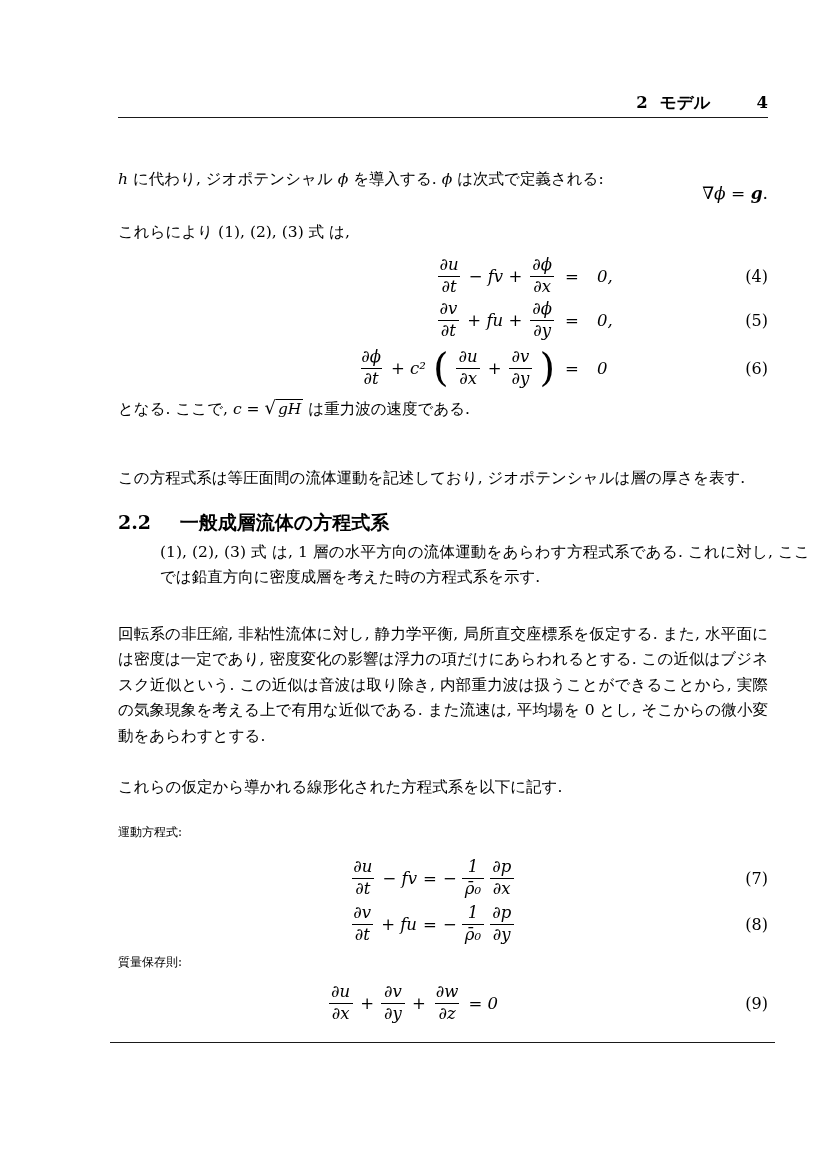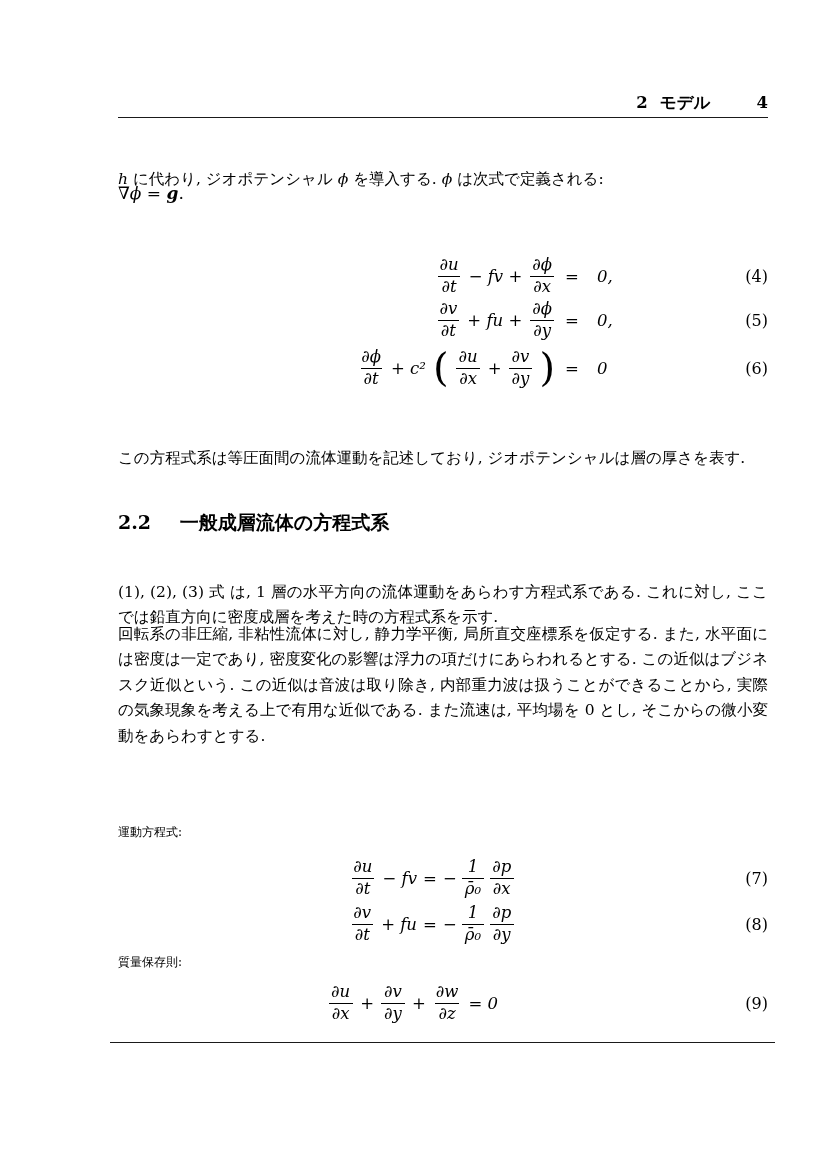--- a/index.html
+++ b/index.html
@@ -43,21 +43,21 @@
 
   .eqrow2 { position:relative; display:flex; align-items:center; height:46px; }
   .eq-lhs2 { width:299px; display:flex; justify-content:flex-end; align-items:center; gap:7px; }
   .eq-rel2 { width:26px; text-align:center; font-style:normal; }
   .eq-rhs2 { display:flex; align-items:center; gap:5px; }
 
   .eqrow3 { position:relative; display:flex; align-items:center; height:46px; }
   .eq-center { width:100%; display:flex; justify-content:center; align-items:center; gap:7px; padding-right:60px; box-sizing:border-box; }
 
   .labelline { font-size:12px; line-height:25px; }
-  .ctr { text-align:left; font-size:17px; line-height:26px; }
+  .ctr { text-align:right; font-size:17px; line-height:26px; }
 </style>
 </head>
 <body>
 
 <div class="page">
 
   <div class="abs txtcol pagehead">
     <span class="sec-no">2</span>
     <span class="sec-title">モデル</span>
     <span class="pgnum">4</span>
@@ -65,20 +65,23 @@
   <div class="abs rule" style="top:117px; left:118px; width:650px;"></div>
 
   <div class="abs txtcol para single" style="top:139px;margin-top:28px;">
     <span class="m">h</span><span> に代わり, ジオポテンシャル </span><span class="m">ϕ</span><span> を導入する. </span><span class="m">ϕ</span><span> は次式で定義される:</span>
   </div>
 
   <div class="abs txtcol ctr" style="top:180px;">
     <span class="m">∇ϕ = </span><span class="bi">g</span><span>.</span>
   </div>
 
+  <div class="abs txtcol para single" style="top:220px;">
+    <span>これらにより (1), (2), (3) 式 は,</span>
+  </div>
 
   <div class="abs txtcol eq m" style="top:254px;">
     <div class="eqrow">
       <div class="eq-lhs">
         <span class="frac">
             <span class="fn">∂u</span>
             <span class="fd">∂t</span>
           </span>
         <span>− fv +</span>
         <span class="frac">
@@ -124,38 +127,44 @@
             <span class="fd">∂y</span>
           </span>
         <span class="bigp">)</span>
       </div>
       <div class="eq-rel">=</div>
       <div class="eq-rhs">0</div>
       <span class="eqtag">(6)</span>
     </div>
   </div>
 
-
-  <div class="abs txtcol para single" style="top:446px;">
+  <div class="abs txtcol para single" style="top:395px;">
+    <span>となる. ここで, </span><span class="m">c = </span><span class="sqrt-sym">√</span><span class="m sqrt-arg">gH</span><span> は重力波の速度である.</span>
+  </div>
+
+  <div class="abs txtcol para single" style="top:466px;">
     <span>この方程式系は等圧面間の流体運動を記述しており, ジオポテンシャルは層の厚さを表す.</span>
   </div>
 
   <div class="abs txtcol secheading" style="top:507px;">
     <span class="no">2.2</span>
     <span class="ttl">一般成層流体の方程式系</span>
   </div>
 
-  <div class="abs txtcol para" style="top:580px;">
+  <div class="abs txtcol para" style="top:540px;margin-left:42px;">
     <span>(1), (2), (3) 式 は, 1 層の水平方向の流体運動をあらわす方程式系である. これに対し, ここでは鉛直方向に密度成層を考えた時の方程式系を示す.</span>
   </div>
 
   <div class="abs txtcol para" style="top:622px;">
     <span>回転系の非圧縮, 非粘性流体に対し, 静力学平衡, 局所直交座標系を仮定する. また, 水平面には密度は一定であり, 密度変化の影響は浮力の項だけにあらわれるとする. この近似はブジネスク近似という. この近似は音波は取り除き, 内部重力波は扱うことができることから, 実際の気象現象を考える上で有用な近似である. また流速は, 平均場を 0 とし, そこからの微小変動をあらわすとする.</span>
   </div>
 
+  <div class="abs txtcol para single" style="top:775px;">
+    <span>これらの仮定から導かれる線形化された方程式系を以下に記す.</span>
+  </div>
 
   <div class="abs txtcol labelline" style="top:820px;">
     <span>運動方程式:</span>
   </div>
 
   <div class="abs txtcol eq m" style="top:855px;">
     <div class="eqrow2">
       <div class="eq-lhs2">
         <span class="frac">
             <span class="fn">∂u</span>

